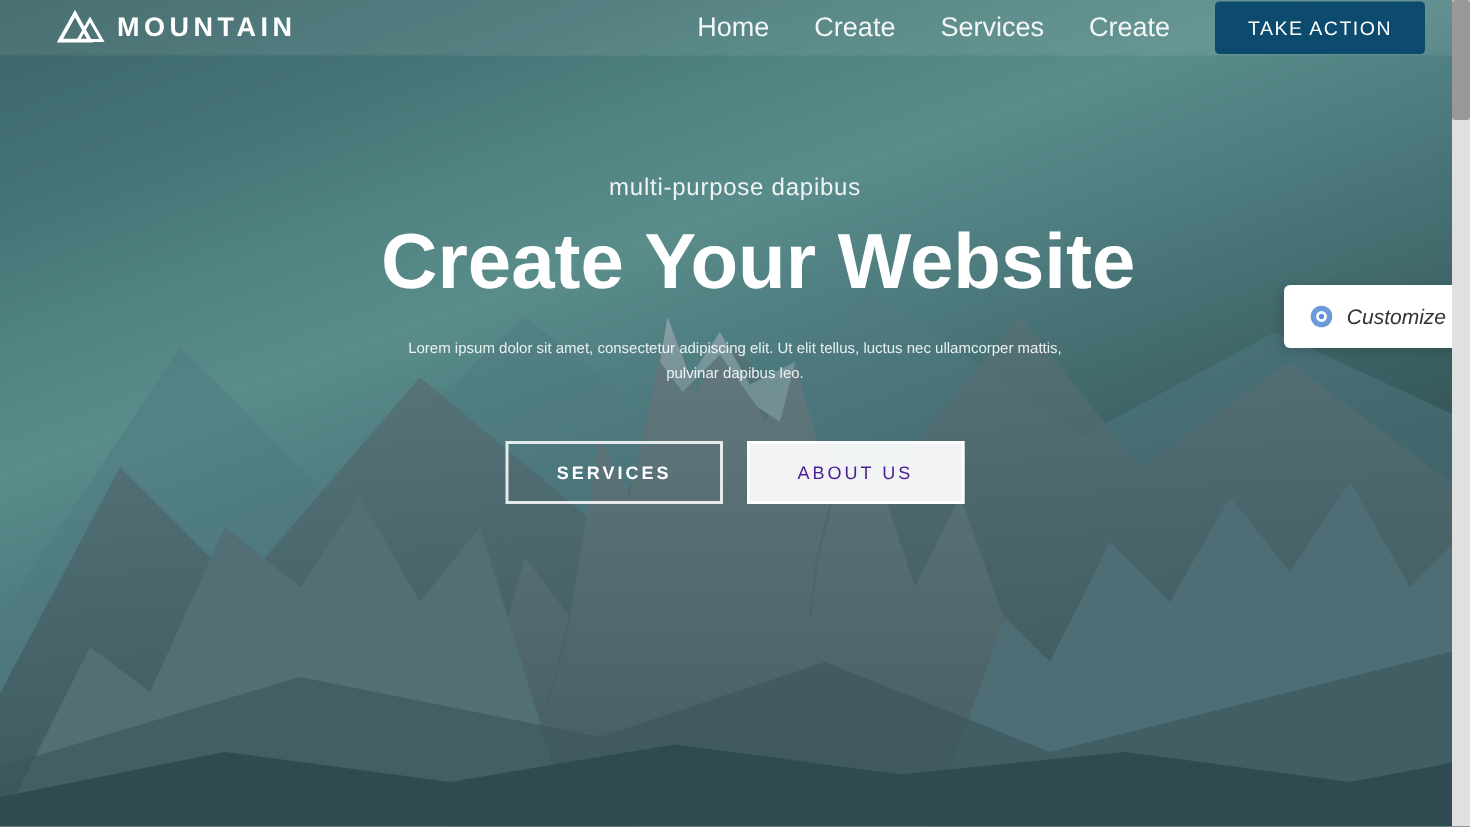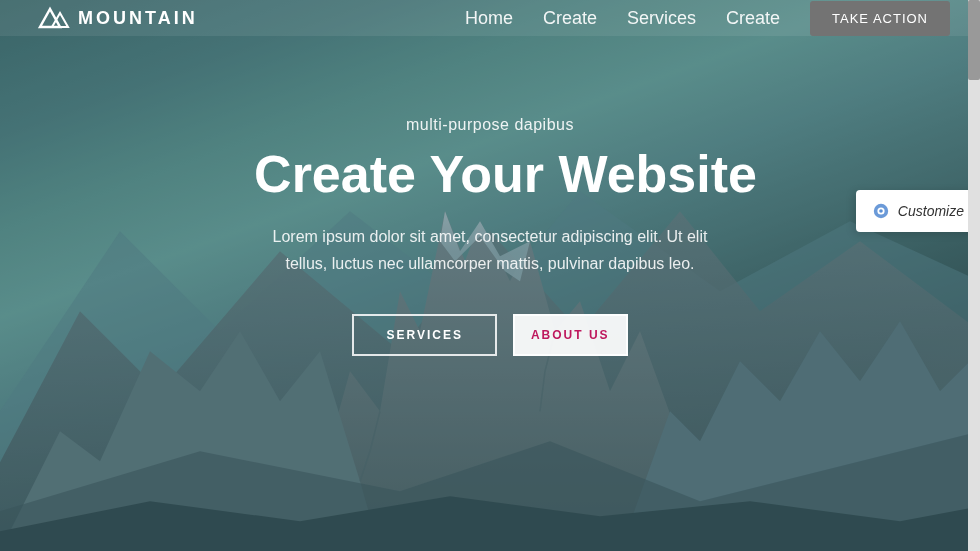--- a/index.html
+++ b/index.html
@@ -92,21 +92,21 @@
 
     .nav-links a {
       color: #fff;
       text-decoration: none;
       font-size: 18px;
       font-weight: 400;
       opacity: 0.92;
     }
 
     .nav-cta {
-      background: #737373;
+      background: #0c4a6e;
       color: #fff !important;
       padding: 10px 22px;
       border-radius: 3px;
       font-size: 13px !important;
       font-weight: bold;
       letter-spacing: 1px;
       text-transform: uppercase;
       opacity: 1 !important;
     }
 
@@ -129,21 +129,21 @@
     .hero-title {
       font-size: 52px;
       font-weight: 700;
       color: #fff;
       margin-bottom: 20px;
       line-height: 1.1;
       padding-left: 31px;
     }
 
     .hero-desc {
-      font-size: 16px;
+      font-size: 10px;
       color: rgba(255,255,255,0.88);
       line-height: 1.7;
       max-width: 460px;
       margin: 0 auto 36px;
     }
 
     .hero-buttons {
       display: flex;
       justify-content: center;
       gap: 16px;
@@ -157,24 +157,24 @@
       font-size: 12px;
       font-weight: 600;
       letter-spacing: 2px;
       text-transform: uppercase;
       cursor: pointer;
     }
 
     .btn-about {
       border: 2px solid rgba(255,255,255,0.85);
       background: rgba(255,255,255,0.92);
-      color: #be185d;
-      padding: 12px 16px;
+      color: #4c1d95;
+      padding: 12px 32px;
       font-size: 12px;
-      font-weight: 700;
+      font-weight: 400;
       letter-spacing: 2px;
       text-transform: uppercase;
       cursor: pointer;
     }
 
     
     .customize-btn {
       position: absolute;
       right: 0;
       top: 190px;

